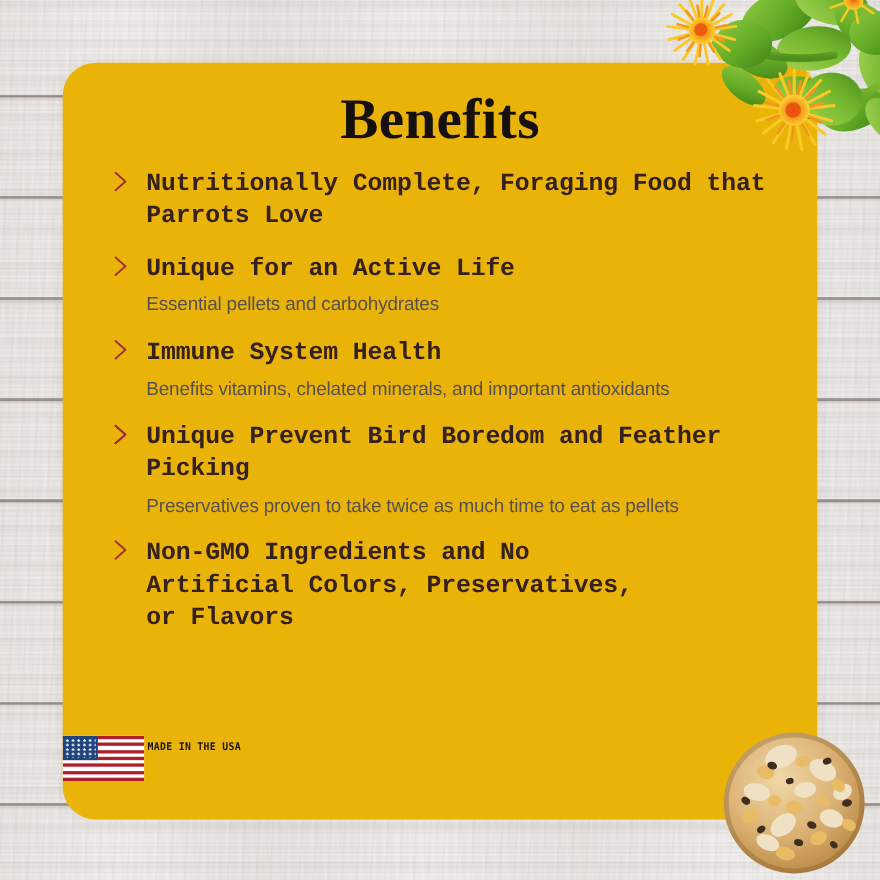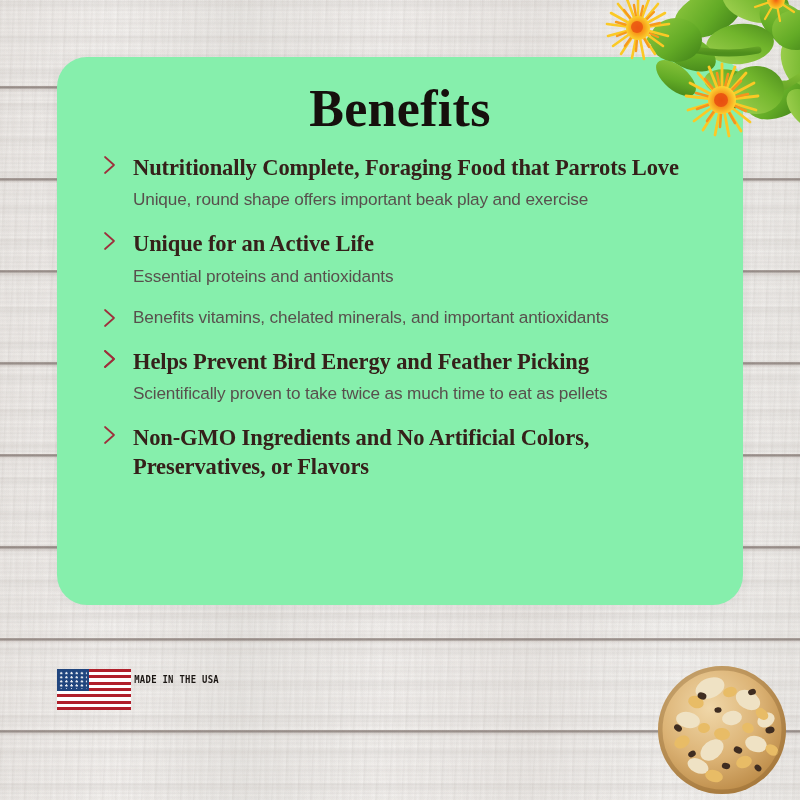--- a/index.html
+++ b/index.html
@@ -90,22 +90,22 @@
       );
     opacity: .85;
   }
 
   
   #card {
     position: absolute;
     left: 57px;
     top: 57px;
     width: 686px;
-    height: 548px;
-    background: #86efac;
+    height: 688px;
+    background: #eab308;
     border-radius: 30px;
     box-shadow: 0 2px 14px rgba(120,112,108,0.10);
     z-index: 3;
   }
 
   
   #title {
     position: absolute;
     left: 0;
     right: 0;
@@ -137,21 +137,21 @@
     position: absolute;
     left: 2px;
     top: 1px;
     width: 20px;
     height: 22px;
     color: #9e2f3c;
   }
   .chevron-icon svg { display: block; }
 
   .benefit-heading {
-    font-family: Liberation Serif, serif;
+    font-family: Liberation Mono, monospace;
     font-weight: bold;
     font-size: 22.5px;
     line-height: 1.31;
     color: #35201a;
     letter-spacing: -0.1px;
     margin: 0;
   }
   .benefit-sub {
     font-family: "Liberation Sans", sans-serif;
     font-size: 17.2px;
@@ -245,58 +245,58 @@
 
     <div id="benefits-list">
 
       <div class="benefit-item">
         <span class="chevron-icon">
           <svg width="20" height="22" viewBox="0 0 20 22" fill="none">
             <path d="M5 3 L14 11 L5 19" stroke="currentColor" stroke-width="1.7" stroke-linecap="round" stroke-linejoin="round"></path>
           </svg>
         </span>
         <p class="benefit-heading">Nutritionally Complete, Foraging Food that Parrots Love</p>
-        <p class="benefit-sub">Unique, round shape offers important beak play and exercise</p>
       </div>
 
       <div class="benefit-item">
         <span class="chevron-icon">
           <svg width="20" height="22" viewBox="0 0 20 22" fill="none">
             <path d="M5 3 L14 11 L5 19" stroke="currentColor" stroke-width="1.7" stroke-linecap="round" stroke-linejoin="round"></path>
           </svg>
         </span>
         <p class="benefit-heading">Unique for an Active Life</p>
-        <p class="benefit-sub">Essential proteins and antioxidants</p>
+        <p class="benefit-sub">Essential pellets and carbohydrates</p>
       </div>
 
       <div class="benefit-item">
         <span class="chevron-icon">
           <svg width="20" height="22" viewBox="0 0 20 22" fill="none">
             <path d="M5 3 L14 11 L5 19" stroke="currentColor" stroke-width="1.7" stroke-linecap="round" stroke-linejoin="round"></path>
           </svg>
         </span>
+        <p class="benefit-heading">Immune System Health</p>
         <p class="benefit-sub">Benefits vitamins, chelated minerals, and important antioxidants</p>
       </div>
 
       <div class="benefit-item">
         <span class="chevron-icon">
           <svg width="20" height="22" viewBox="0 0 20 22" fill="none">
             <path d="M5 3 L14 11 L5 19" stroke="currentColor" stroke-width="1.7" stroke-linecap="round" stroke-linejoin="round"></path>
           </svg>
         </span>
       </div>
 
       <div class="benefit-item">
         <span class="chevron-icon">
           <svg width="20" height="22" viewBox="0 0 20 22" fill="none">
             <path d="M5 3 L14 11 L5 19" stroke="currentColor" stroke-width="1.7" stroke-linecap="round" stroke-linejoin="round"></path>
           </svg>
         </span>
-        <p class="benefit-heading">Helps Prevent Bird Energy and Feather Picking</p>
-        <p class="benefit-sub">Scientifically proven to take twice as much time to eat as pellets</p>
+        <p class="benefit-heading">Unique Prevent Bird Boredom and Feather Picking</p>
+        <p class="benefit-sub">Preservatives proven to take twice as much time to eat as pellets</p>
       </div>
 
       <div class="benefit-item last">
         <span class="chevron-icon">
           <svg width="20" height="22" viewBox="0 0 20 22" fill="none">
             <path d="M5 3 L14 11 L5 19" stroke="currentColor" stroke-width="1.7" stroke-linecap="round" stroke-linejoin="round"></path>
           </svg>
         </span>
         <p class="benefit-heading" style="max-width:480px;">Non-GMO Ingredients and No Artificial Colors, Preservatives, or Flavors</p>
       </div>

